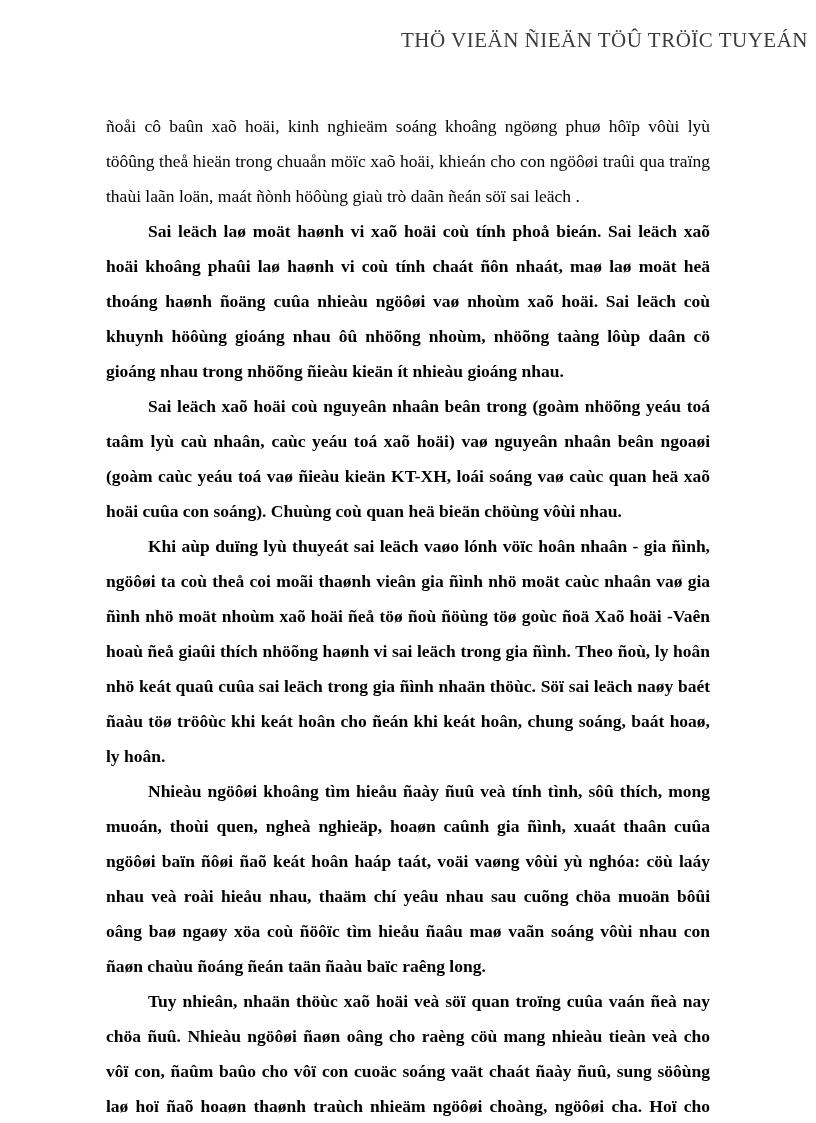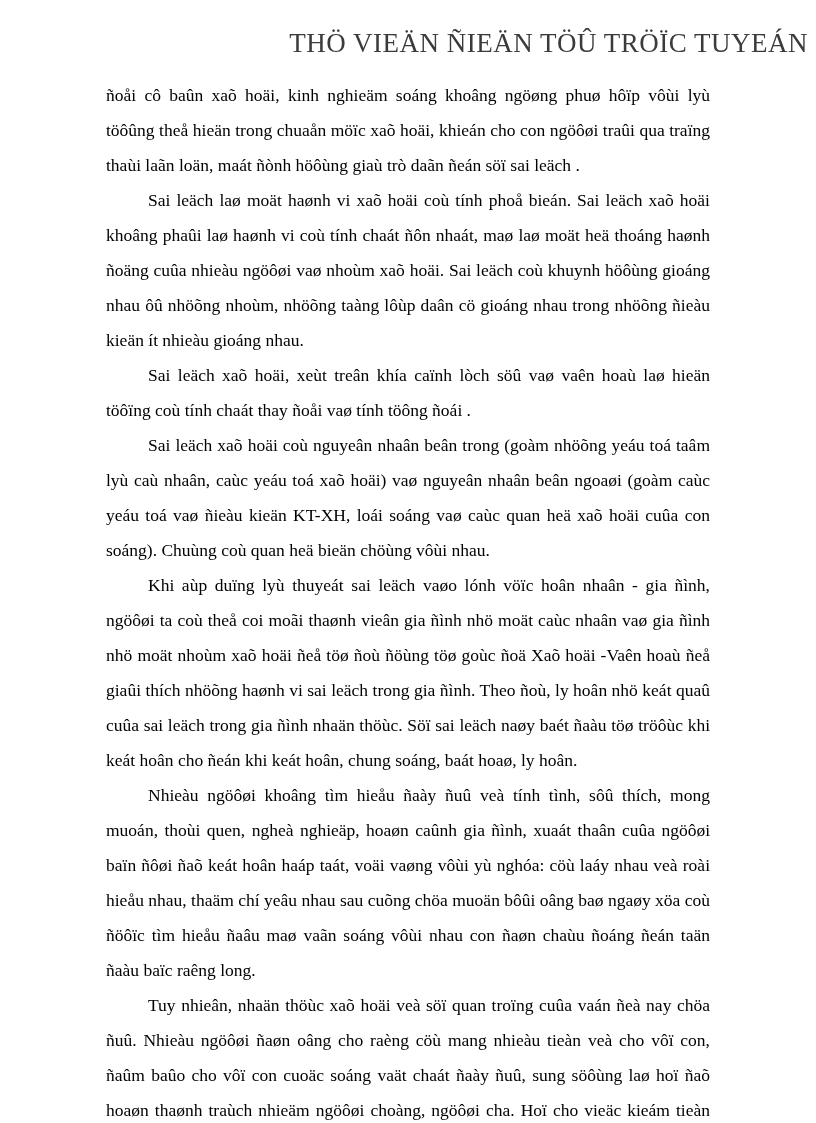--- a/index.html
+++ b/index.html
@@ -20,21 +20,21 @@
     width: 816px;
     height: 1123px;
     box-sizing: border-box;
     padding: 0;
   }
   .watermark {
     position: absolute;
     top: 28px;
     right: 8px;
     font-family: "Liberation Serif", "DejaVu Serif", serif;
-    font-size: 27px;
+    font-size: 21px;
     letter-spacing: 0.5px;
     color: #2b2b2b;
     white-space: nowrap;
     opacity: 0.92;
   }
   .body-text {
     position: absolute;
     top: 78px;
     left: 106px;
     width: 604px;
@@ -42,35 +42,36 @@
     font-size: 17.5px;
     line-height: 35px;
   }
   .body-text p {
     margin: 0 0 0 0;
     text-align: justify;
     text-justify: inter-word;
   }
   .body-text p.indent {
     text-indent: 42px;
+    font-weight: bold;
   }
   .body-text p.noindent {
     text-indent: 0;
+    margin-top: 31px;
   }
 </style>
 </head>
 <body>
 
 <div class="page">
 
   <div class="watermark">THÖ VIEÄN ÑIEÄN TÖÛ TRÖÏC TUYEÁN</div>
 
   <div class="body-text">
     <p class="noindent">ñoåi cô baûn xaõ hoäi, kinh nghieäm soáng khoâng ngöøng phuø hôïp vôùi lyù töôûng theå hieän trong chuaån möïc xaõ hoäi, khieán cho con ngöôøi traûi qua traïng thaùi laãn loän, maát ñònh höôùng giaù trò daãn ñeán söï sai leäch .</p>
     <p class="indent">Sai leäch laø moät haønh vi xaõ hoäi coù tính phoå bieán. Sai leäch xaõ hoäi khoâng phaûi laø haønh vi coù tính chaát ñôn nhaát, maø laø moät heä thoáng haønh ñoäng cuûa nhieàu ngöôøi vaø nhoùm xaõ hoäi. Sai leäch coù khuynh höôùng gioáng nhau ôû nhöõng nhoùm, nhöõng taàng lôùp daân cö gioáng nhau trong nhöõng ñieàu kieän ít nhieàu gioáng nhau.</p>
-    <p class="indent">Sai leäch xaõ hoäi, xeùt treân khía caïnh lòch söû vaø vaên hoaù laø hieän töôïng coù tính chaát thay ñoåi vaø tính töông ñoái .</p>
     <p class="indent">Sai leäch xaõ hoäi coù nguyeân nhaân beân trong (goàm nhöõng yeáu toá taâm lyù caù nhaân, caùc yeáu toá xaõ hoäi) vaø nguyeân nhaân beân ngoaøi (goàm caùc yeáu toá vaø ñieàu kieän KT-XH, loái soáng vaø caùc quan heä xaõ hoäi cuûa con soáng). Chuùng coù quan heä bieän chöùng vôùi nhau.</p>
     <p class="indent">Khi aùp duïng lyù thuyeát sai leäch vaøo lónh vöïc hoân nhaân - gia ñình, ngöôøi ta coù theå coi moãi thaønh vieân gia ñình nhö moät caùc nhaân vaø gia ñình nhö moät nhoùm xaõ hoäi ñeå töø ñoù ñöùng töø goùc ñoä Xaõ hoäi -Vaên hoaù ñeå giaûi thích nhöõng haønh vi sai leäch trong gia ñình. Theo ñoù, ly hoân nhö keát quaû cuûa sai leäch trong gia ñình nhaän thöùc. Söï sai leäch naøy baét ñaàu töø tröôùc khi keát hoân cho ñeán khi keát hoân, chung soáng, baát hoaø, ly hoân.</p>
     <p class="indent">Nhieàu ngöôøi khoâng tìm hieåu ñaày ñuû veà tính tình, sôû thích, mong muoán, thoùi quen, ngheà nghieäp, hoaøn caûnh gia ñình, xuaát thaân cuûa ngöôøi baïn ñôøi ñaõ keát hoân haáp taát, voäi vaøng vôùi yù nghóa: cöù laáy nhau veà roài hieåu nhau, thaäm chí yeâu nhau sau cuõng chöa muoän bôûi oâng baø ngaøy xöa coù ñöôïc tìm hieåu ñaâu maø vaãn soáng vôùi nhau con ñaøn chaùu ñoáng ñeán taän ñaàu baïc raêng long.</p>
     <p class="indent">Tuy nhieân, nhaän thöùc xaõ hoäi veà söï quan troïng cuûa vaán ñeà nay chöa ñuû. Nhieàu ngöôøi ñaøn oâng cho raèng cöù mang nhieàu tieàn veà cho vôï con, ñaûm baûo cho vôï con cuoäc soáng vaät chaát ñaày ñuû, sung söôùng laø hoï ñaõ hoaøn thaønh traùch nhieäm ngöôøi choàng, ngöôøi cha. Hoï cho vieäc kieám tieàn laø quan troïng nhaát vaø phoù maëc vôï ôû nhaø</p>
   </div>
 
 </div>
 
 </body></html>

